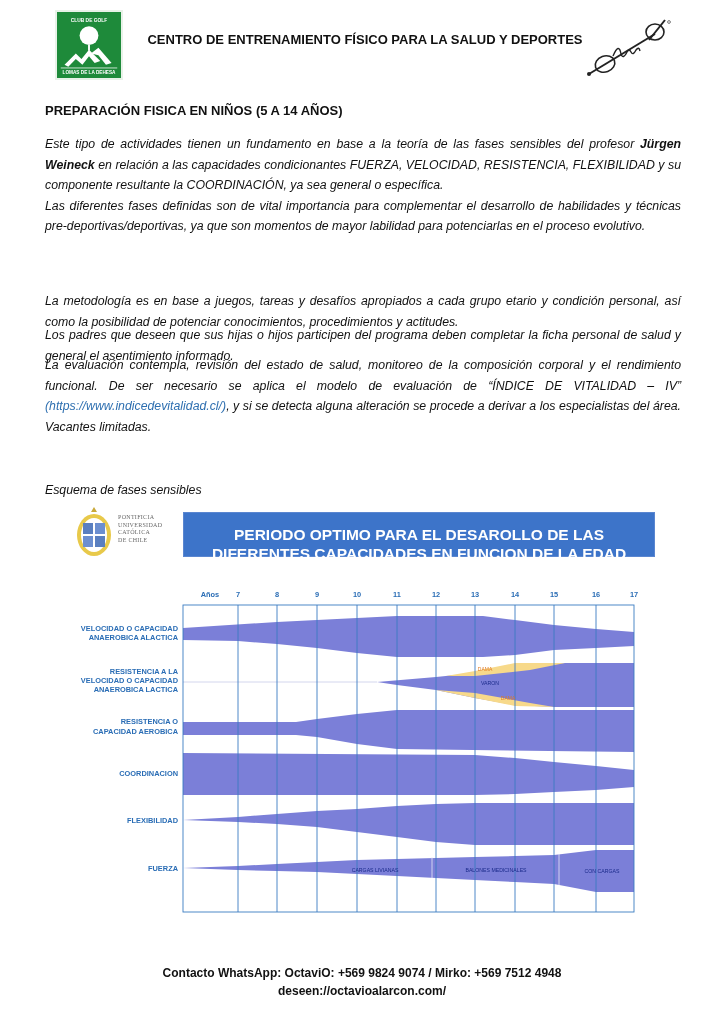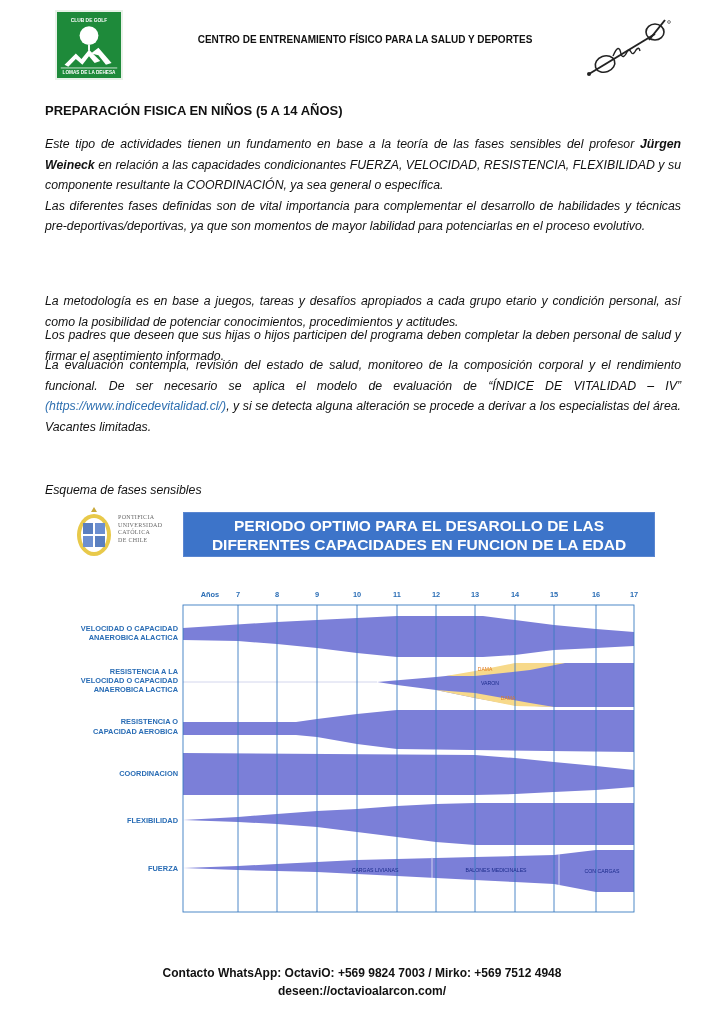--- a/index.html
+++ b/index.html
@@ -1,27 +1,27 @@
 <!DOCTYPE html>
 <html><head>
 <meta charset="utf-8">
 <style>
   html, body { margin:0; padding:0; background:#ffffff; }
   body { width:724px; height:1024px; position:relative; overflow:hidden; font-family:"Liberation Sans", "DejaVu Sans", sans-serif; color:#111; }
   .abs { position:absolute; }
   .logo-golf { left:55px; top:10px; width:68px; height:70px; background:#1e8a3a; border:2px solid #e8f2e8; box-sizing:border-box; }
   .logo-golf svg { width:100%; height:100%; }
-  .header-title { left:130px; top:30px; width:470px; text-align:center; font-weight:bold; font-size:10px; line-height:19px; color:#111; }
+  .header-title { left:130px; top:30px; width:470px; text-align:center; font-weight:bold; font-size:13px; line-height:19px; color:#111; }
   .signature { left:585px; top:12px; width:90px; height:70px; }
   .doc-heading { left:45px; top:103px; font-weight:bold; font-size:13px; }
   .para { left:45px; width:636px; font-size:12.3px; line-height:20.5px; text-align:justify;font-style:italic; }
   .para b { font-weight:bold; }
   .link { color:#2e6fb0; }
   .uc-text { left:118px; top:514px; font-family:"Liberation Serif", serif; font-size:6px; line-height:7.6px; color:#6a6a6a; letter-spacing:0.3px; }
-  .chart-banner { left:183px; top:512px; width:472px; height:45px; background:#3d74c9; color:#fff; text-align:center; font-weight:bold; font-size:15.5px; line-height:19px; padding-top:3px; box-sizing:border-box; border:1px solid #5a86d0; }
+  .chart-banner { left:183px; top:512px; width:472px; height:45px; background:#3d74c9; color:#fff; text-align:center; font-weight:bold; font-size:15.5px; line-height:19px; padding-top:12px; box-sizing:border-box; border:1px solid #5a86d0; }
   .chart-svg { left:0; top:0; width:724px; height:1024px; }
   .footer { left:0; top:964px; width:724px; text-align:center; font-weight:bold; font-size:12px; line-height:18px; }
   .row-label { font-family:"Liberation Sans", sans-serif; font-weight:bold; font-size:7.4px; fill:#2a6db5; }
   .axis-label { font-family:"Liberation Sans", sans-serif; font-weight:bold; font-size:7.4px; fill:#2a6db5; }
   .in-label { font-family:"Liberation Sans", sans-serif; font-size:5.2px; fill:#1a2a8a; }
   .dama-label { font-family:"Liberation Sans", sans-serif; font-size:5px; fill:#e07a20; }
 </style>
 </head>
 <body>
 
@@ -55,21 +55,21 @@
 
 <div class="abs doc-heading">PREPARACIÓN FISICA EN NIÑOS (5 A 14 AÑOS)</div>
 
 <div class="abs para" style="top:134px;">
   <span>Este tipo de actividades tienen un fundamento en base a la teoría de las fases sensibles del profesor </span><b>Jürgen Weineck</b><span> en relación a las capacidades condicionantes FUERZA, VELOCIDAD, RESISTENCIA, FLEXIBILIDAD y su componente resultante la COORDINACIÓN, ya sea   general o específica.</span><br>
   <span>Las diferentes fases definidas son de vital importancia para complementar el desarrollo de habilidades y técnicas pre-deportivas/deportivas, ya que son momentos de mayor labilidad para potenciarlas en el proceso evolutivo.</span>
 </div>
 
 <div class="abs para" style="top:273px;margin-top:18px;">La metodología es en base a juegos, tareas y desafíos apropiados a cada grupo etario y condición personal, así como la posibilidad de potenciar conocimientos, procedimientos y actitudes.</div>
 
-<div class="abs para" style="top:325px;">Los padres que deseen que sus hijas o hijos participen del programa deben completar la deben personal de salud y firmar el asentimiento informado.</div>
+<div class="abs para" style="top:325px;">Los padres que deseen que sus hijas o hijos participen del programa deben completar la ficha personal de salud y general el asentimiento informado.</div>
 
 <div class="abs para" style="top:355px;">
   <span>La evaluación contempla, revisión del estado de salud, monitoreo de la composición corporal y el rendimiento funcional. De ser necesario se aplica el modelo de evaluación de “ÍNDICE DE VITALIDAD – IV” </span><span class="link">(https://www.indicedevitalidad.cl/)</span><span>, y si se detecta alguna alteración se procede a derivar a los especialistas del área. Vacantes limitadas.</span>
 </div>
 
 <div class="abs para" style="top:480px;">Esquema de fases sensibles</div>
 
 <div class="abs" style="left:74px; top:505px; width:40px; height:54px;">
   <svg viewBox="0 0 40 54" width="40" height="54">
     <path d="M20 2 l3 5 h-6 z" fill="#c9a93a"></path>
@@ -164,15 +164,15 @@
     <text class="row-label" x="178" y="692" text-anchor="end">ANAEROBICA LACTICA</text>
     <text class="row-label" x="178" y="724" text-anchor="end">RESISTENCIA O</text>
     <text class="row-label" x="178" y="734" text-anchor="end">CAPACIDAD AEROBICA</text>
     <text class="row-label" x="178" y="776" text-anchor="end">COORDINACION</text>
     <text class="row-label" x="178" y="823" text-anchor="end">FLEXIBILIDAD</text>
     <text class="row-label" x="178" y="871" text-anchor="end">FUERZA</text>
   </g>
 </svg>
 
 <div class="abs footer">
-  <div>Contacto WhatsApp: OctaviO: +569 9824 7003  /  Mirko: +569 7512 4948</div>
+  <div>Contacto WhatsApp: OctaviO: +569 9824 9074  /  Mirko: +569 7512 4948</div>
   <div>deseen://octavioalarcon.com/</div>
 </div>
 
 </body></html>

